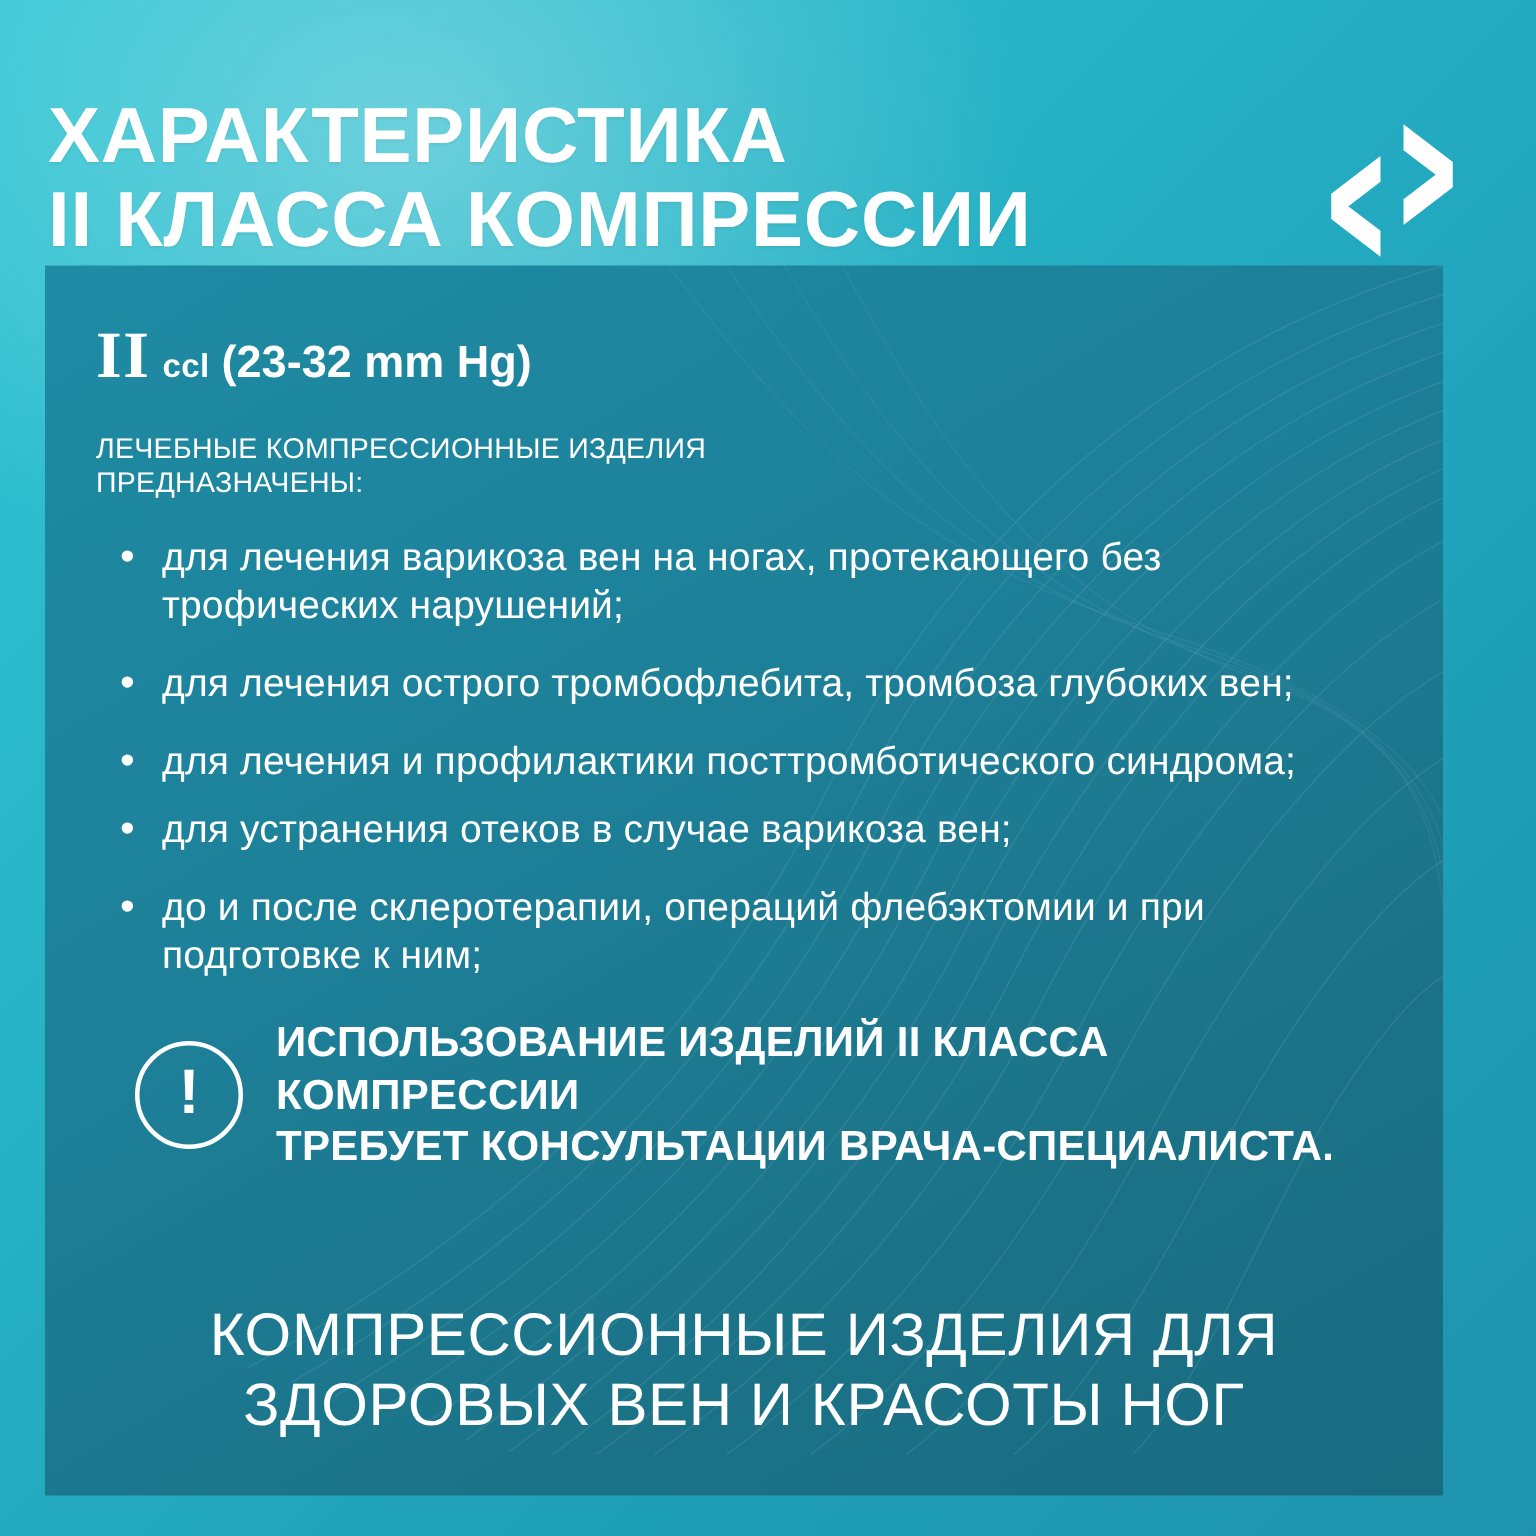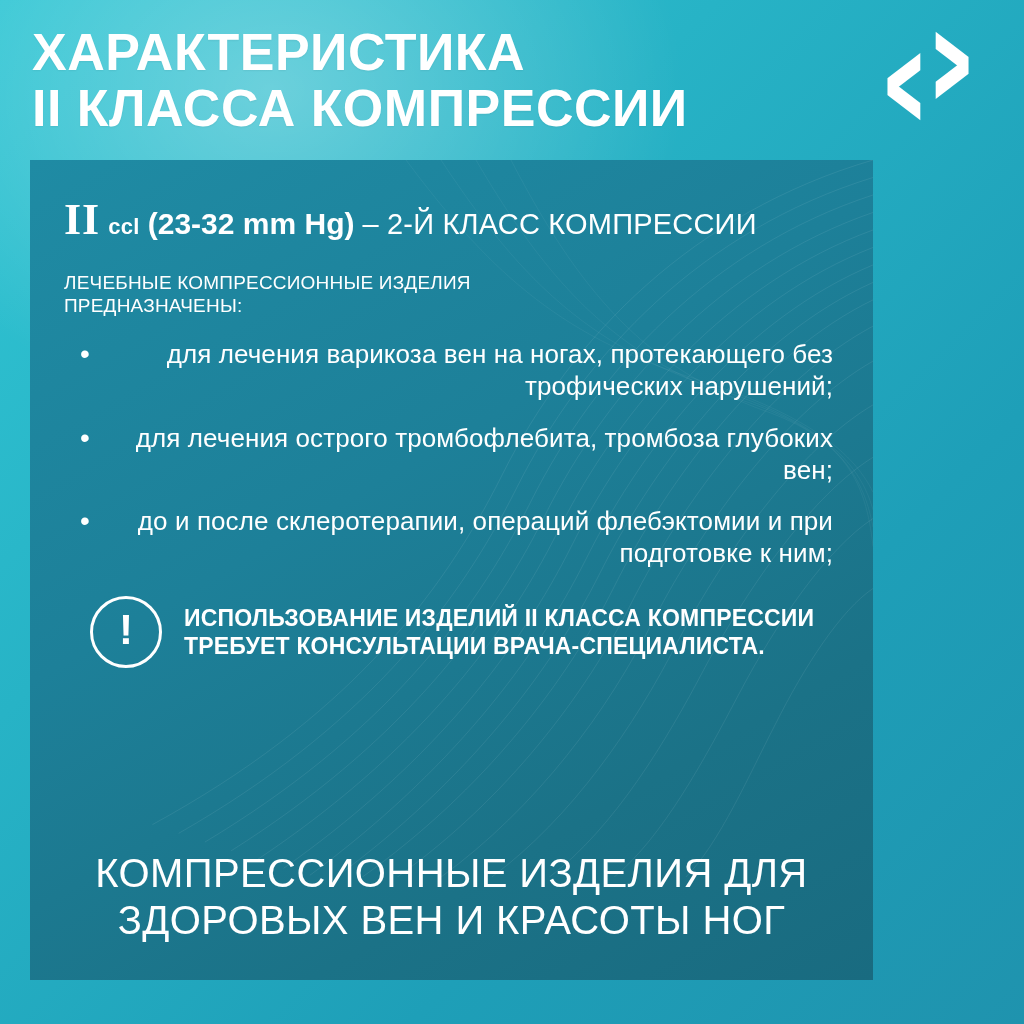--- a/index.html
+++ b/index.html
@@ -29,21 +29,21 @@
     pointer-events: none;
   }
 
   
   .header {
     position: relative;
     z-index: 3;
     height: 175px;
     padding: 24px 30px 0 32px;
     display: flex;
-    align-items: flex-start;
+    align-items: flex-end;
     justify-content: space-between;
   }
 
   .header-title {
     color: #ffffff;
     font-weight: bold;
     font-size: 52px;
     line-height: 1.08;
     letter-spacing: 0.5px;
     text-transform: uppercase;
@@ -56,22 +56,22 @@
     height: 96px;
     flex: none;
     margin-top: 4px;
     margin-right: 18px;
   }
 
   
   .panel {
     position: absolute;
     left: 30px;
-    top: 160px;
-    width: 843px;
+    top: 177px;
+    width: 932px;
     height: 820px;
     background: linear-gradient(150deg, #1f8ba4 0%, #1d8099 40%, #1b7287 75%, #196b80 100%);
     overflow: hidden;
     z-index: 2;
   }
 
   .panel-guilloche {
     position: absolute;
     inset: 0;
     pointer-events: none;
@@ -123,21 +123,20 @@
     letter-spacing: 0.2px;
     text-transform: uppercase;
     white-space: pre-line;
     margin-bottom: 22px;
   }
 
   ul.bullets {
     list-style: none;
     margin: 11px 0 0 4px;
     padding: 0;
-    text-align: right;
   }
   ul.bullets li {
     position: relative;
     padding-left: 40px;
     font-size: 26px;
     line-height: 1.22;
     margin-bottom: 20px;
     letter-spacing: 0.1px;
   }
   ul.bullets li::before {
@@ -166,21 +165,21 @@
     border-radius: 50%;
     display: flex;
     align-items: center;
     justify-content: center;
     font-size: 42px;
     font-weight: bold;
     line-height: 1;
     padding-bottom: 4px;
   }
   .warn-text {
-    font-size: 23px;
+    font-size: 28px;
     font-weight: bold;
     line-height: 1.22;
     letter-spacing: 0.2px;
     text-transform: uppercase;
     white-space: pre-line;
   }
 
   
   .slogan {
     position: absolute;
@@ -242,29 +241,30 @@
         <path d="M550 0 C 628 150, 702 236, 838 286 C 930 318, 956 366, 964 442"></path>
       </g>
     </svg>
 
     <div class="panel-inner">
 
       <div class="class-line">
         <span class="class-roman">II</span>
         <span class="class-ccl">ccl</span>
         <span class="class-range">(23-32 mm Hg)</span>
-        <span class="class-tail">– 2-Й КЛАСС КОМПРЕССИИ</span>
       </div>
 
       <div class="intro">ЛЕЧЕБНЫЕ КОМПРЕССИОННЫЕ ИЗДЕЛИЯ
 ПРЕДНАЗНАЧЕНЫ:</div>
 
       <ul class="bullets">
         <li>для лечения варикоза вен на ногах, протекающего без трофических нарушений;</li>
         <li>для лечения острого тромбофлебита, тромбоза глубоких вен;</li>
+        <li class="tight">для лечения и профилактики посттромботического синдрома;</li>
+        <li>для устранения отеков в случае варикоза вен;</li>
         <li>до и после склеротерапии, операций флебэктомии и при подготовке к ним;</li>
       </ul>
 
       <div class="warning">
         <div class="warn-circle">!</div>
         <div class="warn-text">ИСПОЛЬЗОВАНИЕ ИЗДЕЛИЙ II КЛАССА КОМПРЕССИИ
 ТРЕБУЕТ КОНСУЛЬТАЦИИ ВРАЧА-СПЕЦИАЛИСТА.</div>
       </div>
 
     </div>

